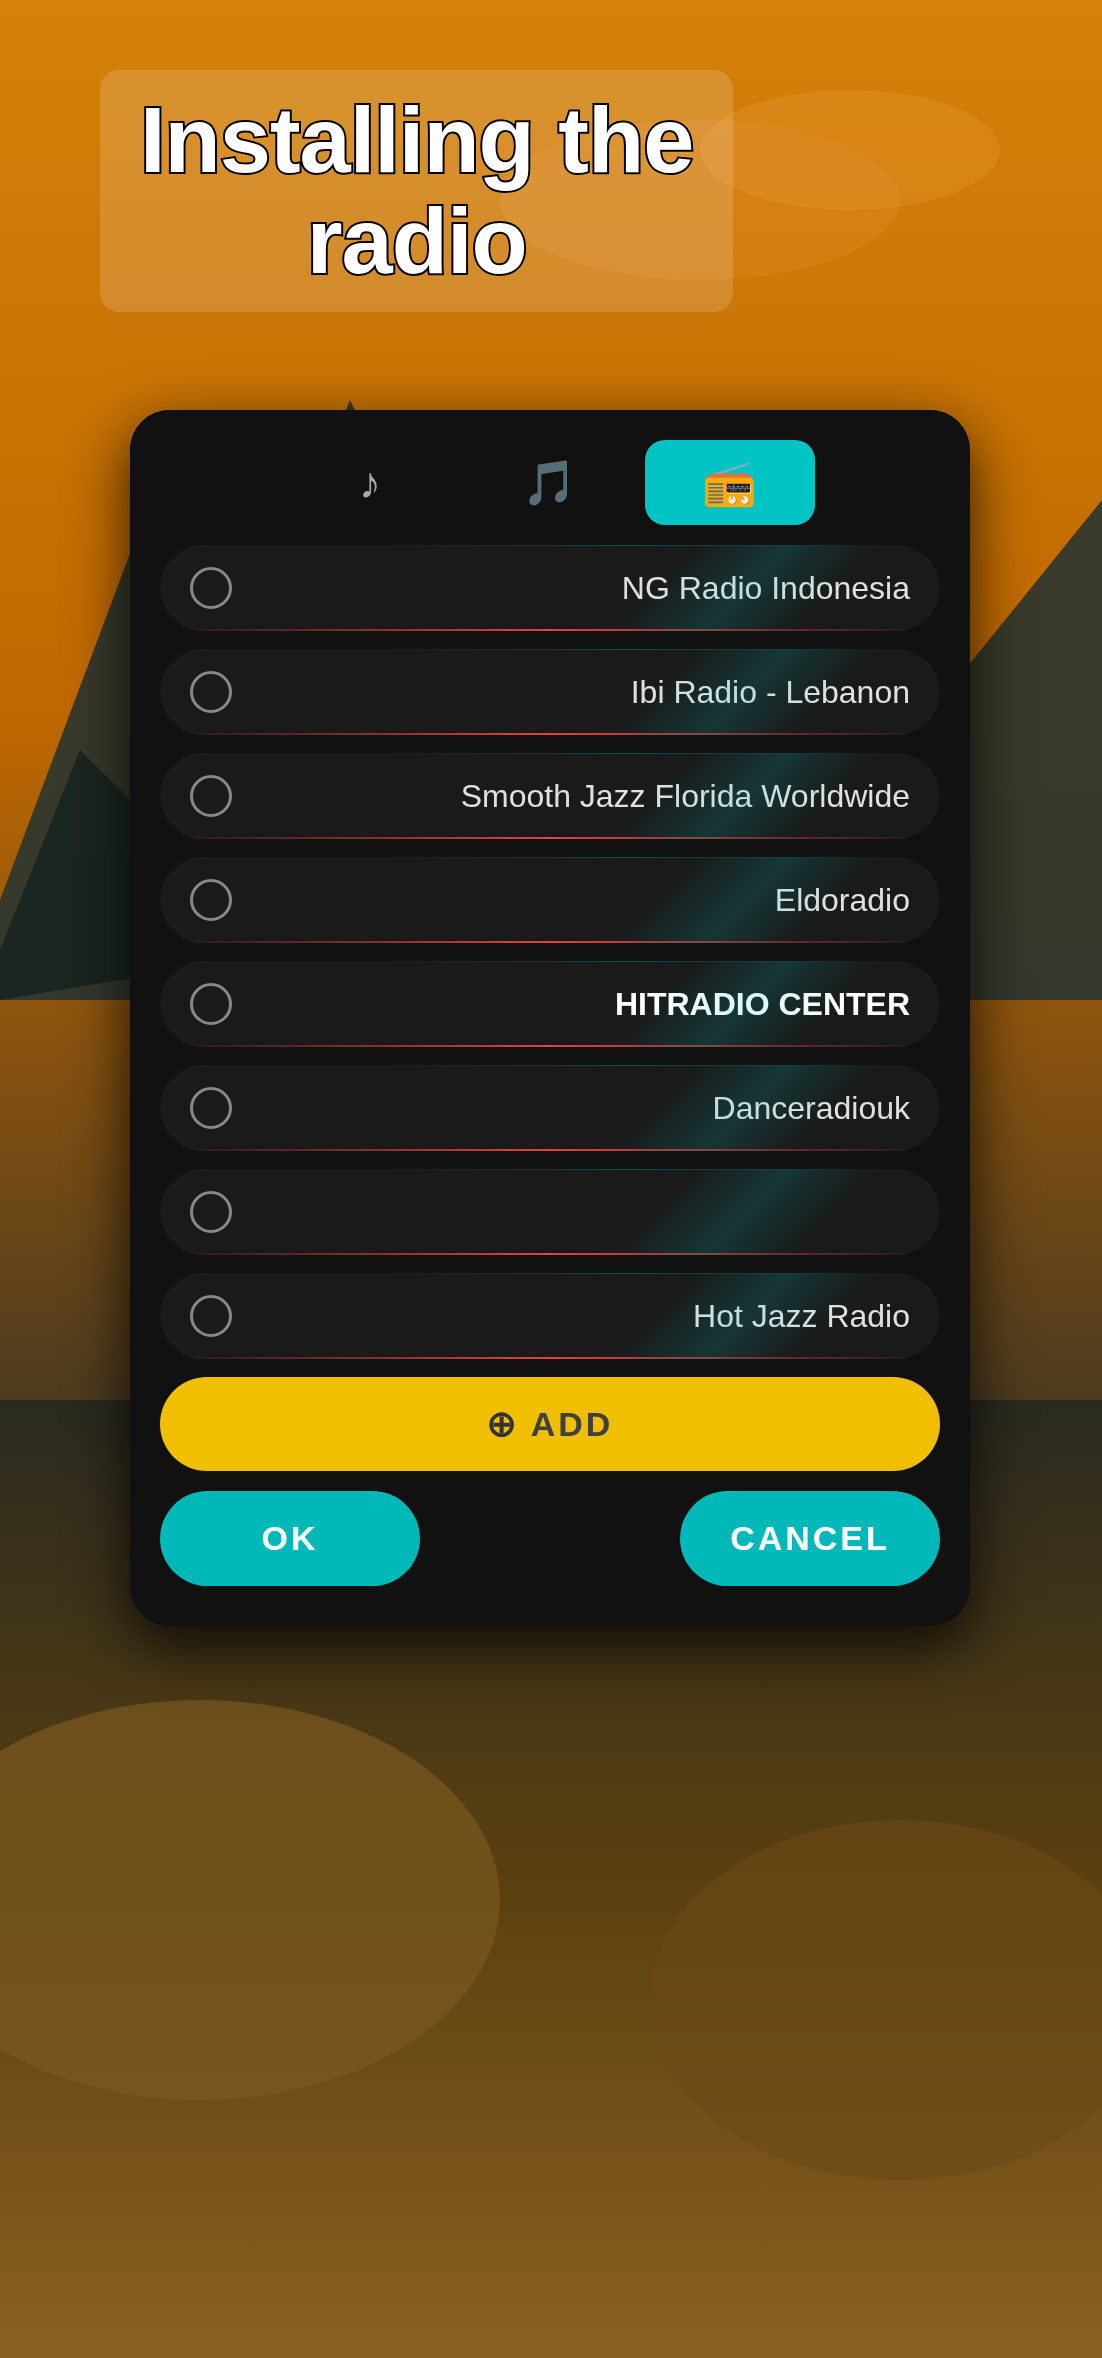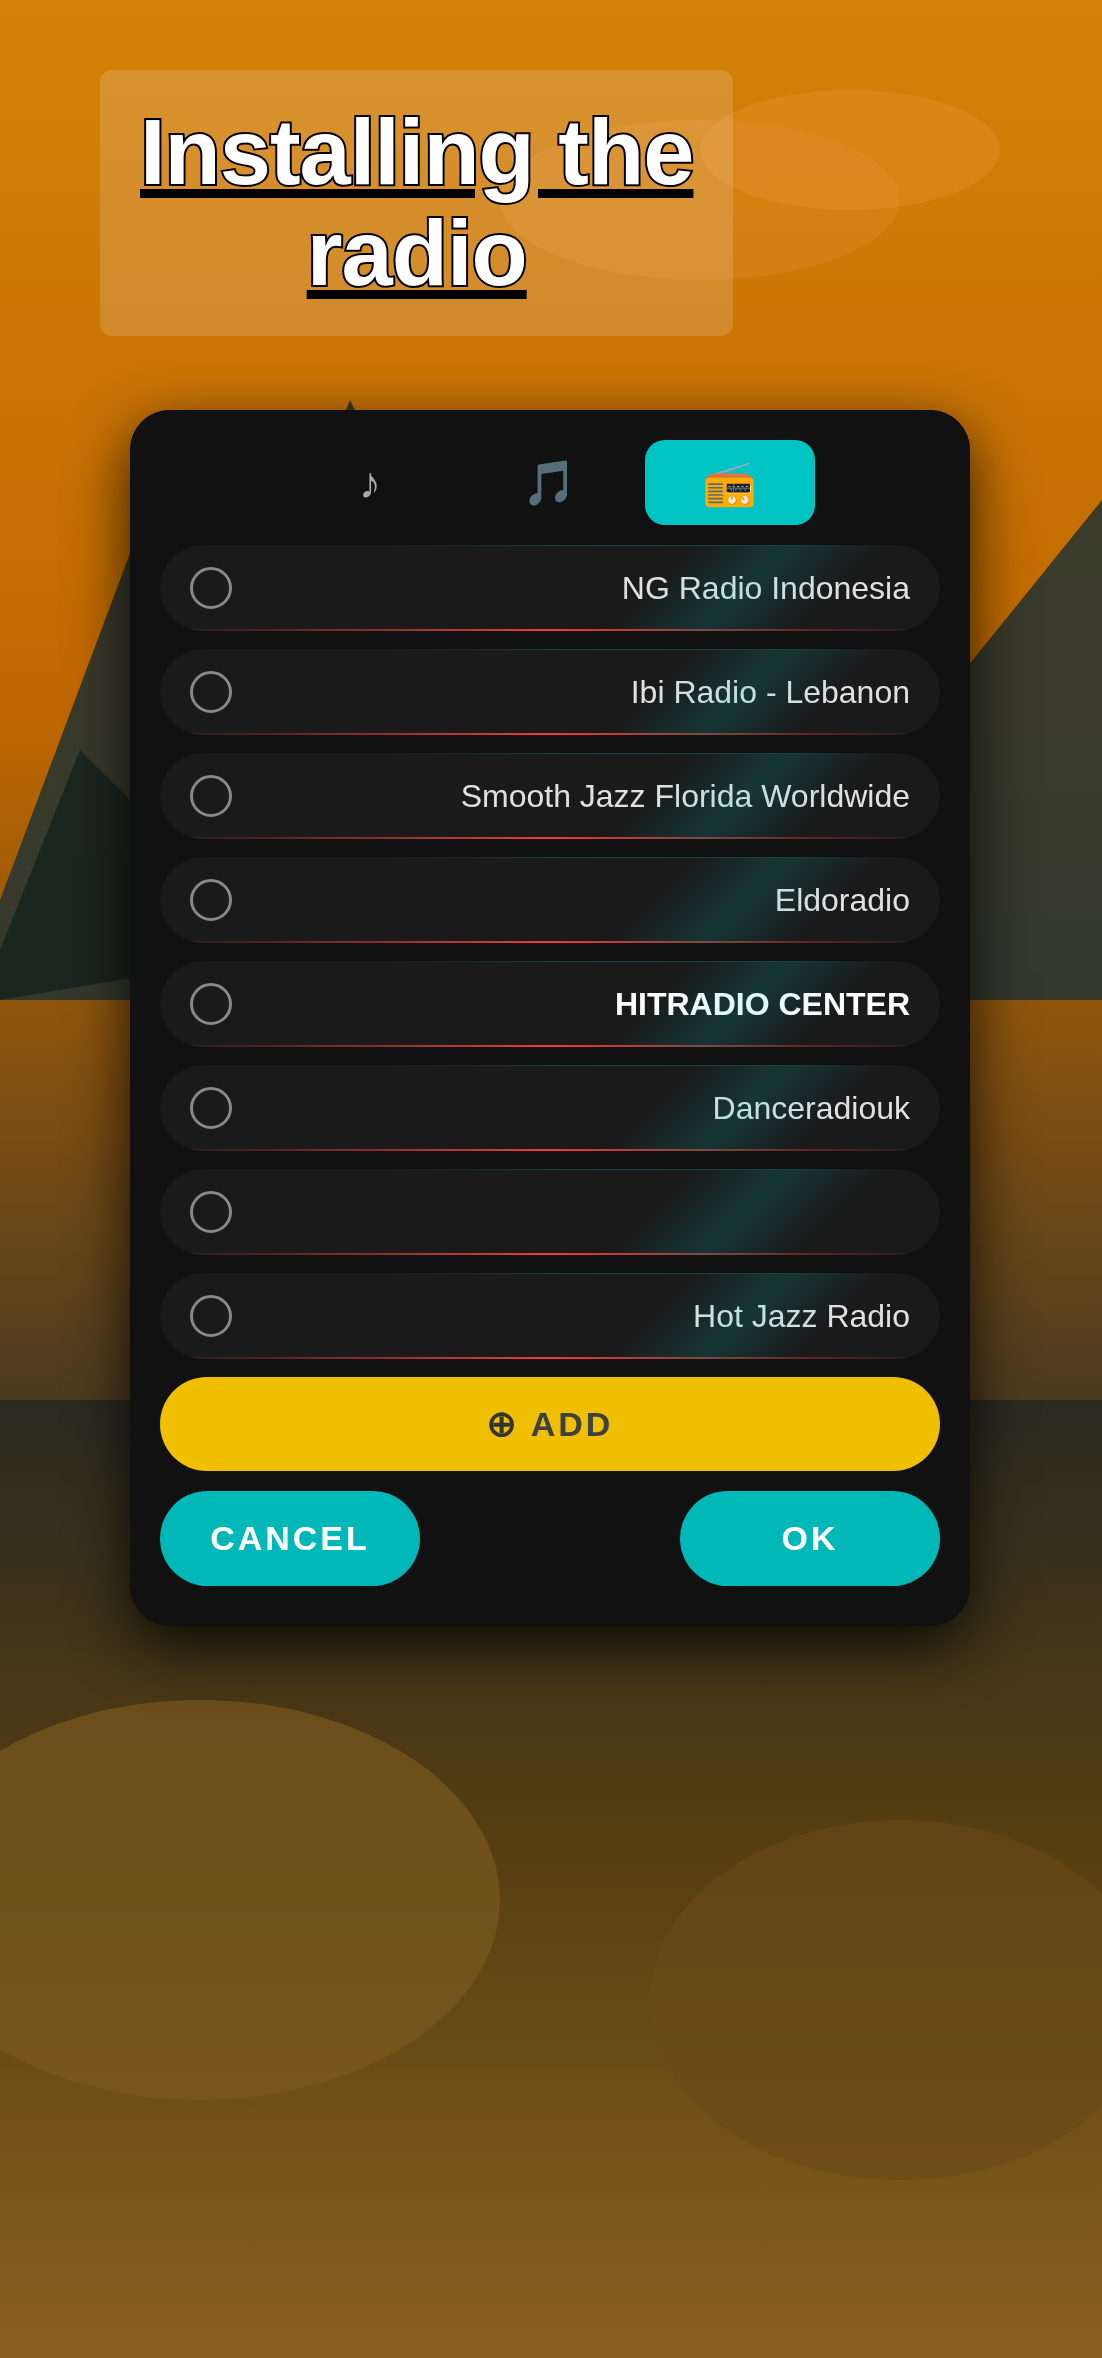--- a/index.html
+++ b/index.html
@@ -39,23 +39,22 @@
       height: 100%;
       z-index: 1;
     }
 
     .title-area {
       position: absolute;
       top: 70px;
       left: 100px;
       z-index: 10;
       background: rgba(255,255,255,0.15);
-      border-radius: 12px;
-      padding: 32px 40px;
-      text-decoration: underline;
+      border-radius: 19px;
+      padding: 20px 40px;
     }
 
     .title-text {
       font-size: 92px;
       font-weight: 900;
       color: white;
       text-align: center;
       line-height: 1.1;
       -webkit-text-stroke: 4px black;
       paint-order: stroke fill;
@@ -337,17 +336,17 @@
     </div>
 
   </div>
 
   <div class="add-btn">
     <span class="add-btn-icon">⊕</span>
     <span class="add-btn-label">ADD</span>
   </div>
 
   <div class="action-row">
+    <div class="action-btn">OK</div>
     <div class="action-btn">CANCEL</div>
-    <div class="action-btn">OK</div>
   </div>
 
 </div>
 
 </body></html>

